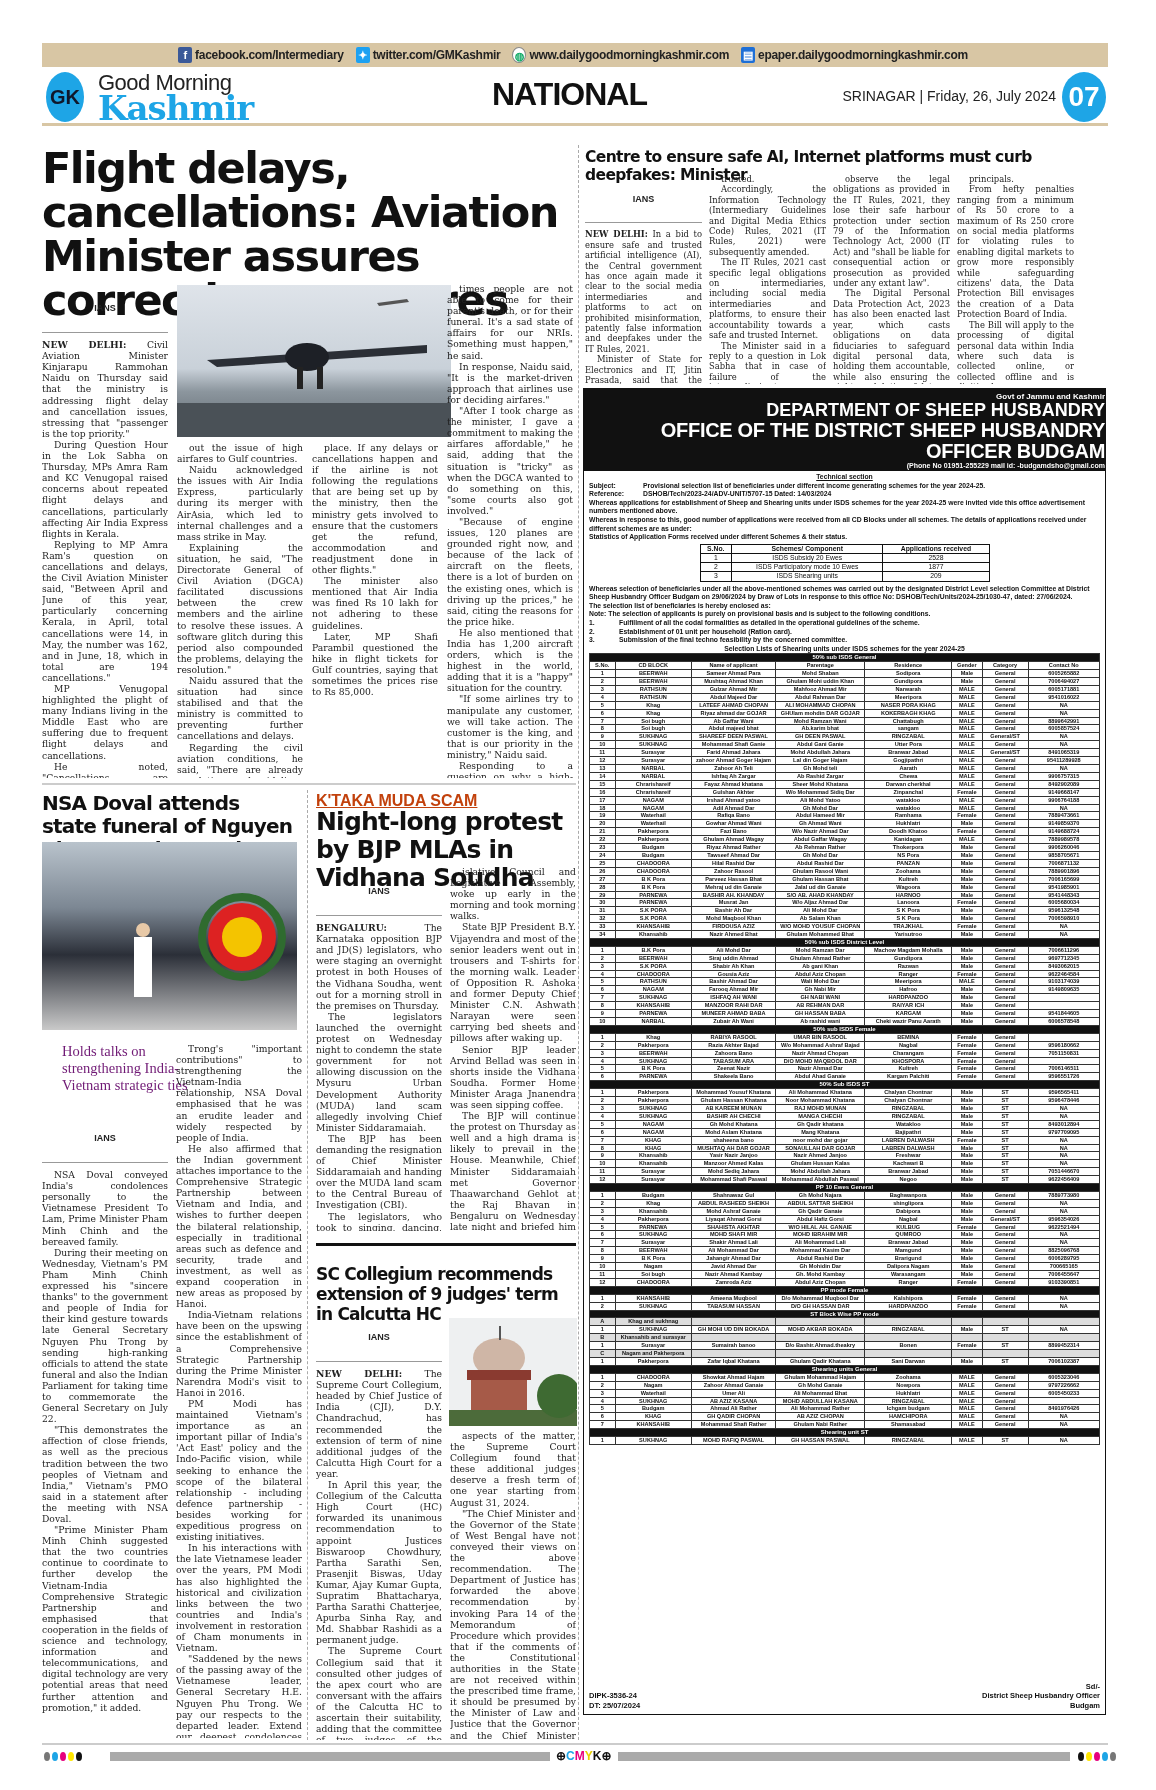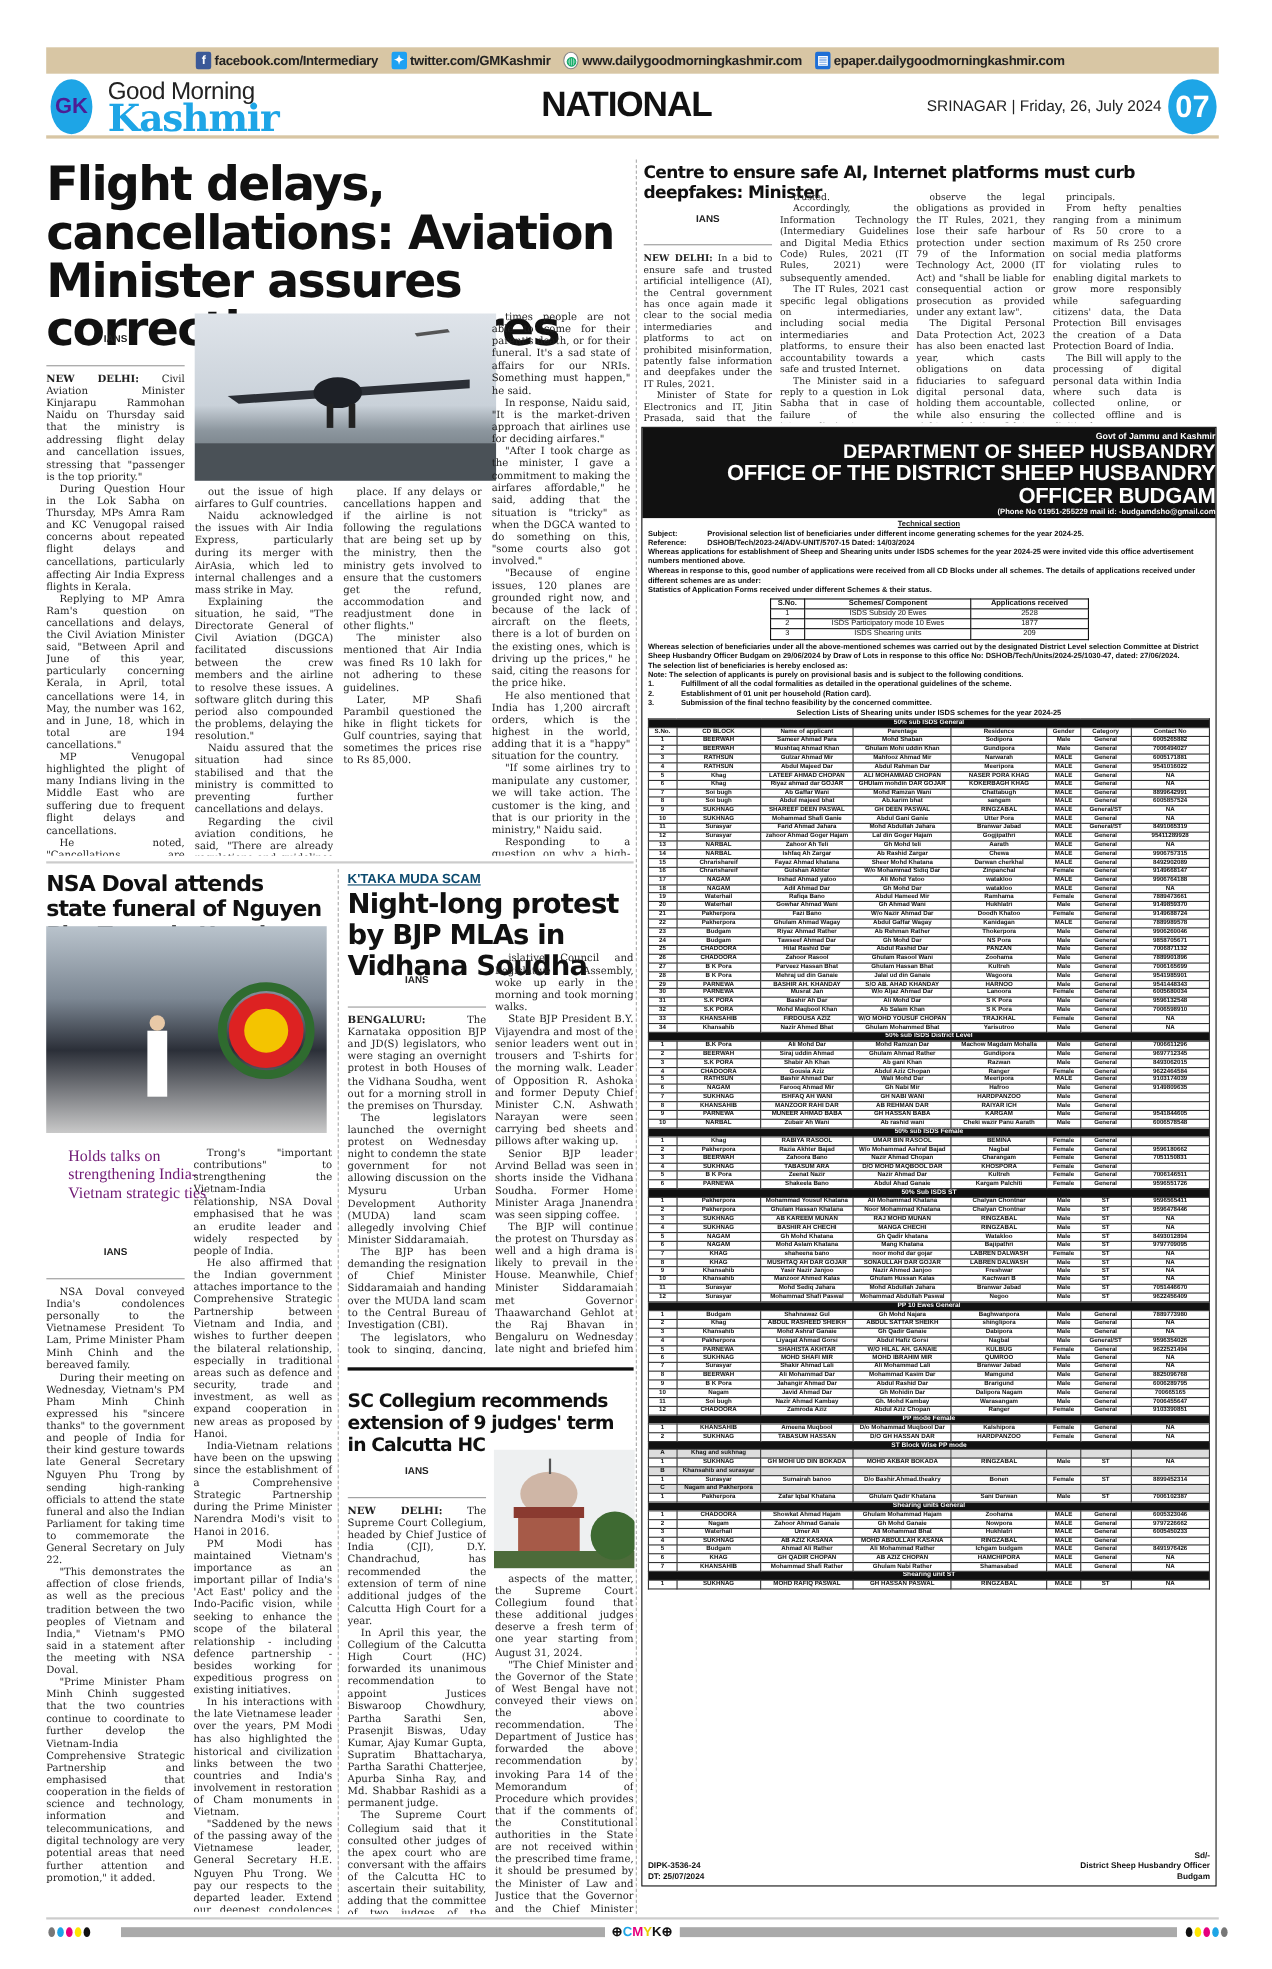--- a/index.html
+++ b/index.html
@@ -4,41 +4,41 @@
 <style>
   * { box-sizing: border-box; margin: 0; padding: 0; }
   html, body { width: 1156px; height: 1790px; background: #ffffff; overflow: hidden; }
   body { position: relative; font-family: "DejaVu Serif", serif; color: #111; }
 
   .topbar { position: absolute; left: 42px; top: 43px; width: 1066px; height: 24px; background: #d8c6a4; display: flex; align-items: center; justify-content: center; gap: 8px; font-family: "Liberation Sans", sans-serif; font-size: 12px; font-weight: bold; color: #222; letter-spacing: -0.3px; }
   .topbar .ico { display: inline-block; width: 14px; height: 16px; border-radius: 2px; color: #fff; font-size: 11px; line-height: 16px; text-align: center; margin-right: 3px; }
   .topbar .item { display: flex; align-items: center; margin-right: 4px; }
 
   .masthead { position: absolute; left: 42px; top: 68px; width: 1066px; height: 58px; border-bottom: 3px solid #d8c6a4; }
-  .logo-circle { position: absolute; left: 4px; top: 4px; width: 38px; height: 50px; border-radius: 50%; background: #1ea5e6; color: #4c1d95; font-family: "Liberation Sans", sans-serif; font-size: 20px; font-weight: bold; text-align: center; line-height: 50px; }
+  .logo-circle { position: absolute; left: 4px; top: 4px; width: 38px; height: 50px; border-radius: 50%; background: #1ea5e6; color: #0f172a; font-family: "Liberation Sans", sans-serif; font-size: 20px; font-weight: bold; text-align: center; line-height: 50px; }
   .logo-top { position: absolute; left: 56px; top: 2px; font-family: "Liberation Sans", sans-serif; font-size: 22px; color: #222; letter-spacing: -0.5px; }
   .logo-main { position: absolute; left: 56px; top: 20px; font-family: "DejaVu Serif", serif; font-size: 34px; font-weight: bold; color: #1ea5e6; letter-spacing: -1px; }
   .section-title { position: absolute; left: 450px; top: 8px; font-family: "Liberation Sans", sans-serif; font-weight: bold; font-size: 32px; letter-spacing: -1px; }
   .dateline { position: absolute; right: 52px; top: 20px; font-family: "Liberation Sans", sans-serif; font-size: 14px; color: #222; }
   .page-num { position: absolute; right: 2px; top: 4px; width: 44px; height: 50px; border-radius: 50%; background: #1ea5e6; color: #fff; font-family: "Liberation Sans", sans-serif; font-size: 28px; font-weight: bold; text-align: center; line-height: 50px; }
 
   .headline { font-family: "DejaVu Sans", sans-serif; font-weight: bold; color: #111; letter-spacing: -1.5px; }
   .h1 { position: absolute; left: 42px; top: 146px; width: 530px; font-size: 43px; line-height: 44px; }
   .agency { font-family: "Liberation Sans", sans-serif; font-weight: bold; font-size: 9px; text-align: center; border-bottom: 1px solid #999; padding-bottom: 18px; margin-bottom: 6px; color: #222; margin-top: 20px; }
   .col { position: absolute; font-size: 9.2px; line-height: 11.1px; text-align: justify; color: #222; overflow: hidden; }
   .col p { text-indent: 12px; }
   .col p.first { text-indent: 0; }
   .col b { font-weight: bold; }
 
   .photo { position: absolute; overflow: hidden; }
   .vsep { position: absolute; border-left: 1px dashed #aaa; }
   .hsep { position: absolute; border-top: 2px solid #ccc; }
 
   .h2 { position: absolute; font-size: 20px; line-height: 23px; letter-spacing: -0.8px; }
-  .kicker { position: absolute; font-family: "Liberation Sans", sans-serif; color: #0c4a6e; font-weight: bold; font-size: 12px; text-decoration: underline; }
+  .kicker { position: absolute; font-family: "Liberation Sans", sans-serif; color: #c2410c; font-weight: bold; font-size: 16px; text-decoration: underline; }
   .subhead { position: absolute; font-family: Liberation Serif, serif; font-size: 14.5px; line-height: 17px; color: #701a75; margin-left: 20px; }
 
   
   .ad { position: absolute; left: 583px; top: 388px; width: 523px; height: 1327px; border: 1px solid #111; font-family: "Liberation Sans", sans-serif; color: #111; }
   .ad-head { background: #111; color: #fff; text-align: right; padding: 3px 0 2px; }
   .ad-head .govt { font-size: 8px; font-weight: bold; }
   .ad-head .dept { font-size: 18px; font-weight: bold; line-height: 19px; }
   .ad-head .office { font-size: 20px; font-weight: bold; line-height: 21px; letter-spacing: -0.3px; }
   .ad-head .phone { font-size: 7px; font-weight: bold; }
   .ad-body { padding: 2px 5px; font-size: 6.8px; line-height: 8.6px; }

